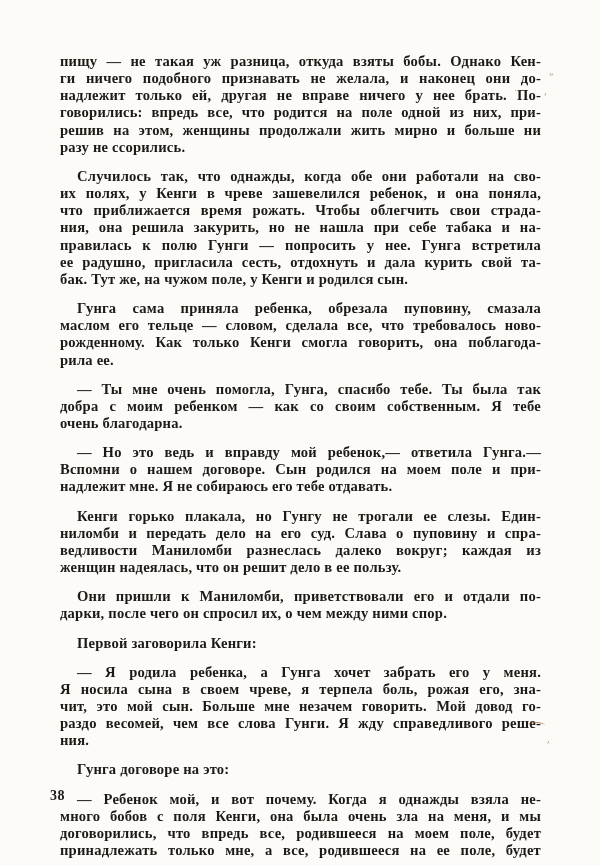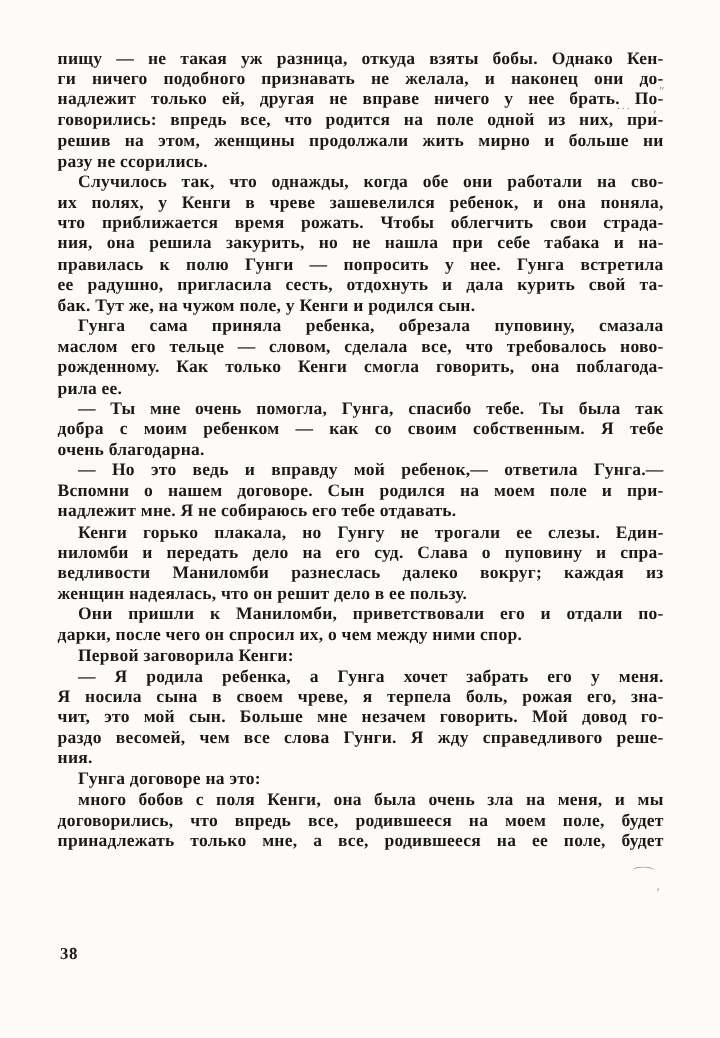--- a/index.html
+++ b/index.html
@@ -16,21 +16,21 @@
   .text-block {
     position: absolute;
     left: 48px;
     top: 41px;
     width: 505px;
     font-size: 14.6px;
     font-weight: bold;
     line-height: 17.15px;
     letter-spacing: 0.2px;
   }
-  .paragraph { margin: 0; }
+  .paragraph { margin: 12px; }
   .line {
     text-align: justify;
     text-align-last: justify;
     white-space: normal;
   }
   .line.last { text-align-last: left; }
   .paragraph.indent .line:first-child { text-indent: 17px; }
   .page-number {
     position: absolute;
     left: 50px;
@@ -111,20 +111,21 @@
         <div class="line">— Я родила ребенка, а Гунга хочет забрать его у меня.</div>
         <div class="line">Я носила сына в своем чреве, я терпела боль, рожая его, зна-</div>
         <div class="line">чит, это мой сын. Больше мне незачем говорить. Мой довод го-</div>
         <div class="line">раздо весомей, чем все слова Гунги. Я жду справедливого реше-</div>
         <div class="line last">ния.</div>
       </div>
       <div class="paragraph indent">
         <div class="line last">Гунга договоре на это:</div>
       </div>
       <div class="paragraph indent">
+        <div class="line">— Ребенок мой, и вот почему. Когда я однажды взяла не-</div>
         <div class="line">много бобов с поля Кенги, она была очень зла на меня, и мы</div>
         <div class="line">договорились, что впредь все, родившееся на моем поле, будет</div>
         <div class="line">принадлежать только мне, а все, родившееся на ее поле, будет</div>
       </div>
     </div>
   <div class="page-number">38</div>
   <div id="pen-marks">
       <span class="pen-mark dots" style="left: 514px; top: 86px;">···</span>
       <span class="pen-mark ticks" style="left: 549px; top: 72px;">ʺ</span>
       <span class="pen-mark ticks" style="left: 544px; top: 92px;">ʹ</span>

